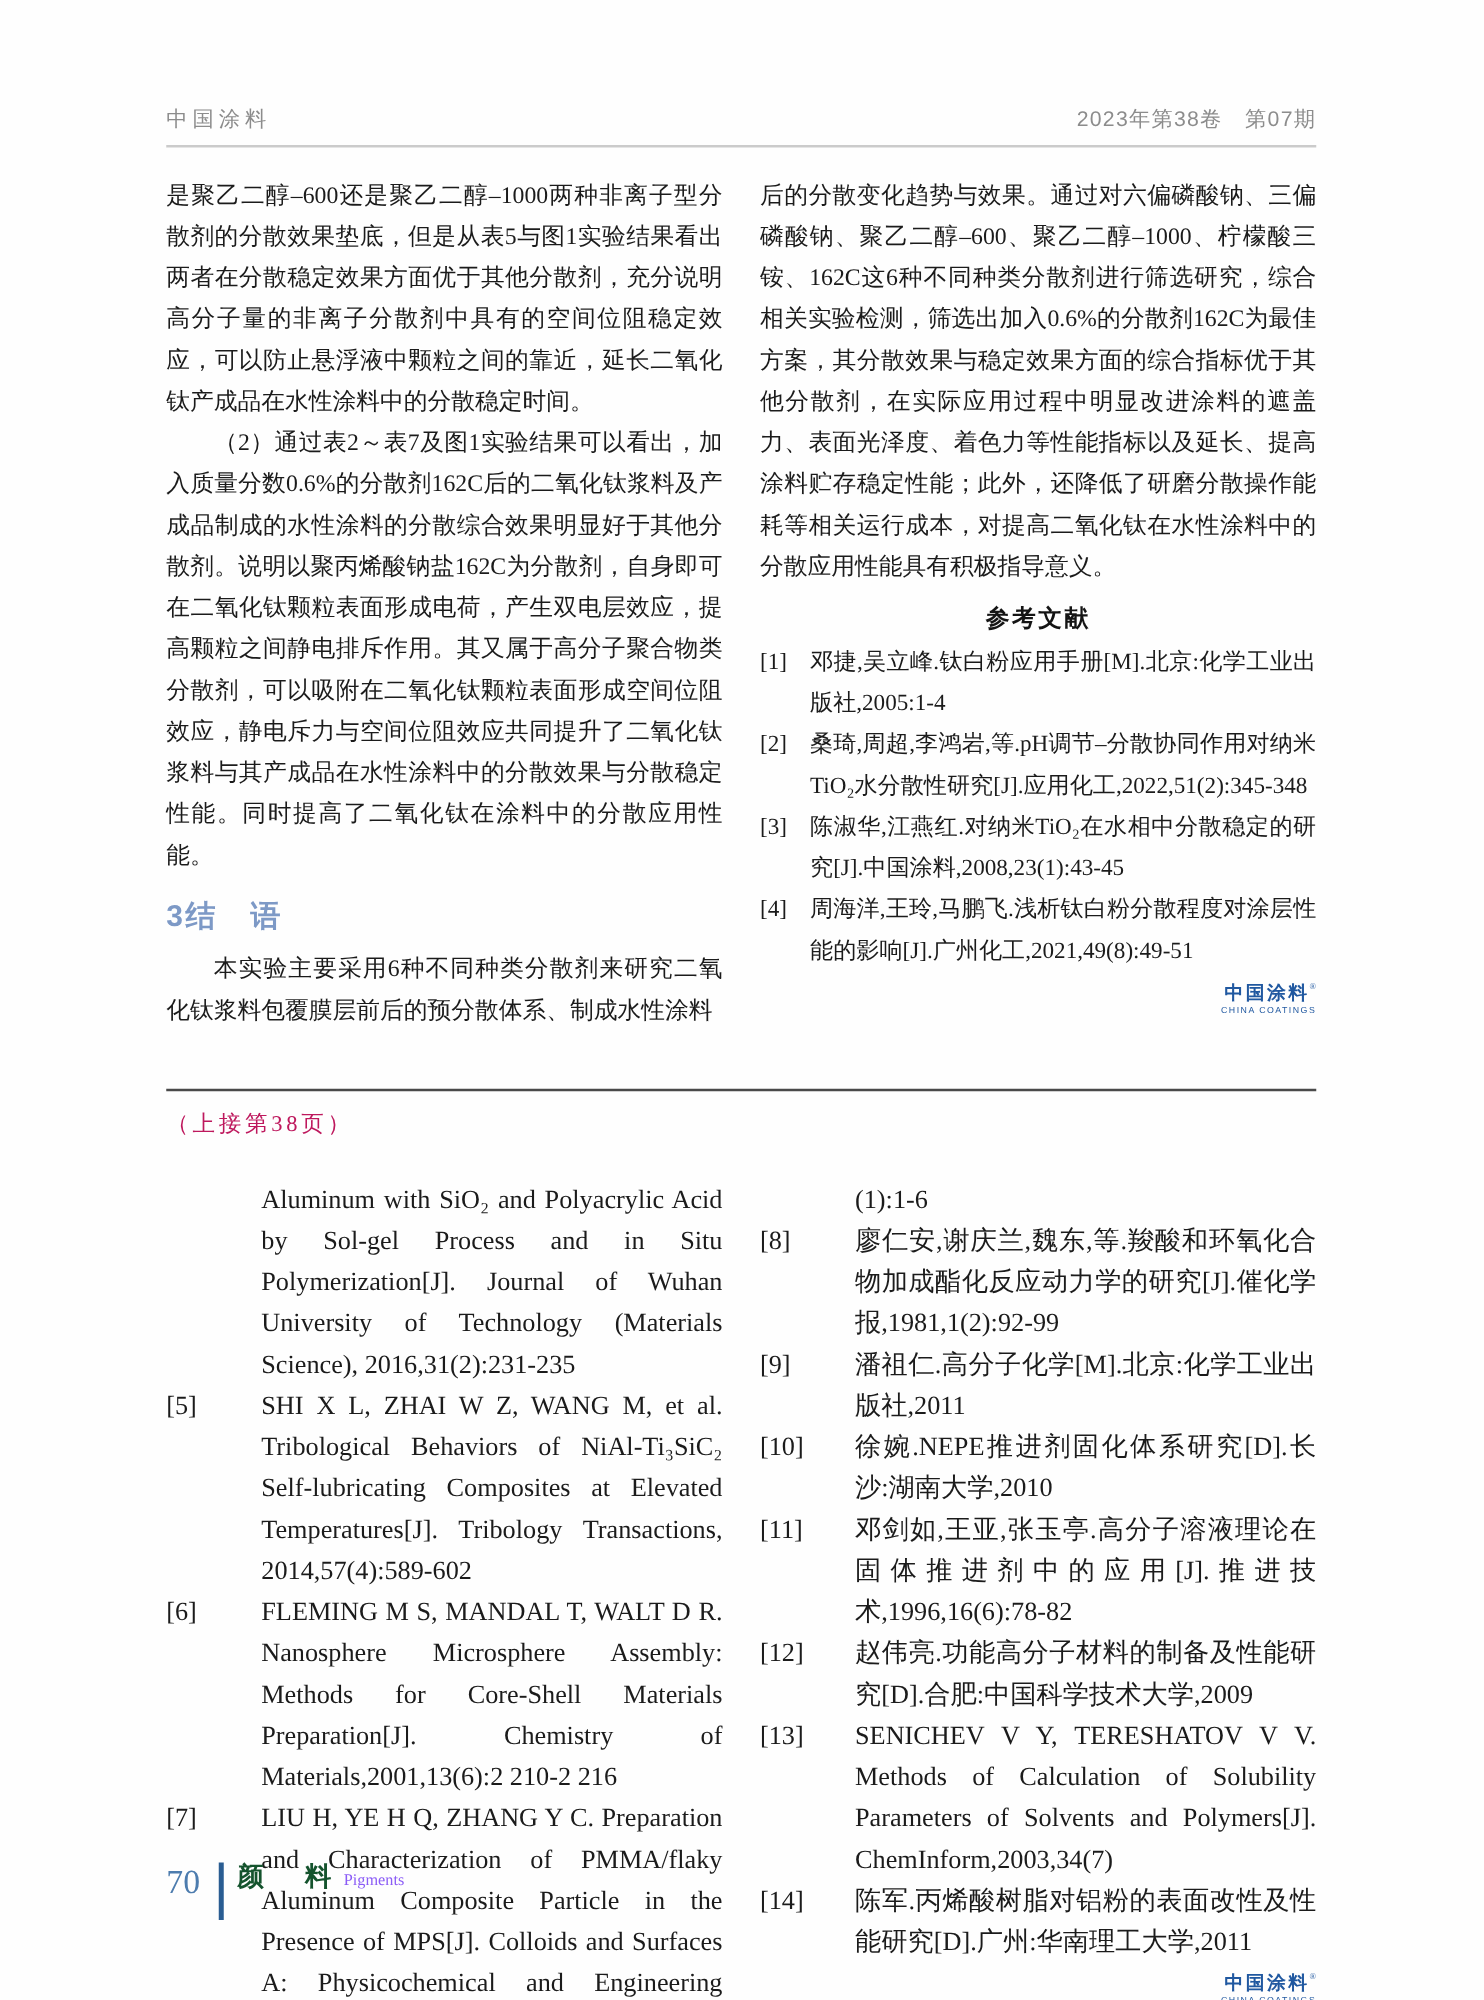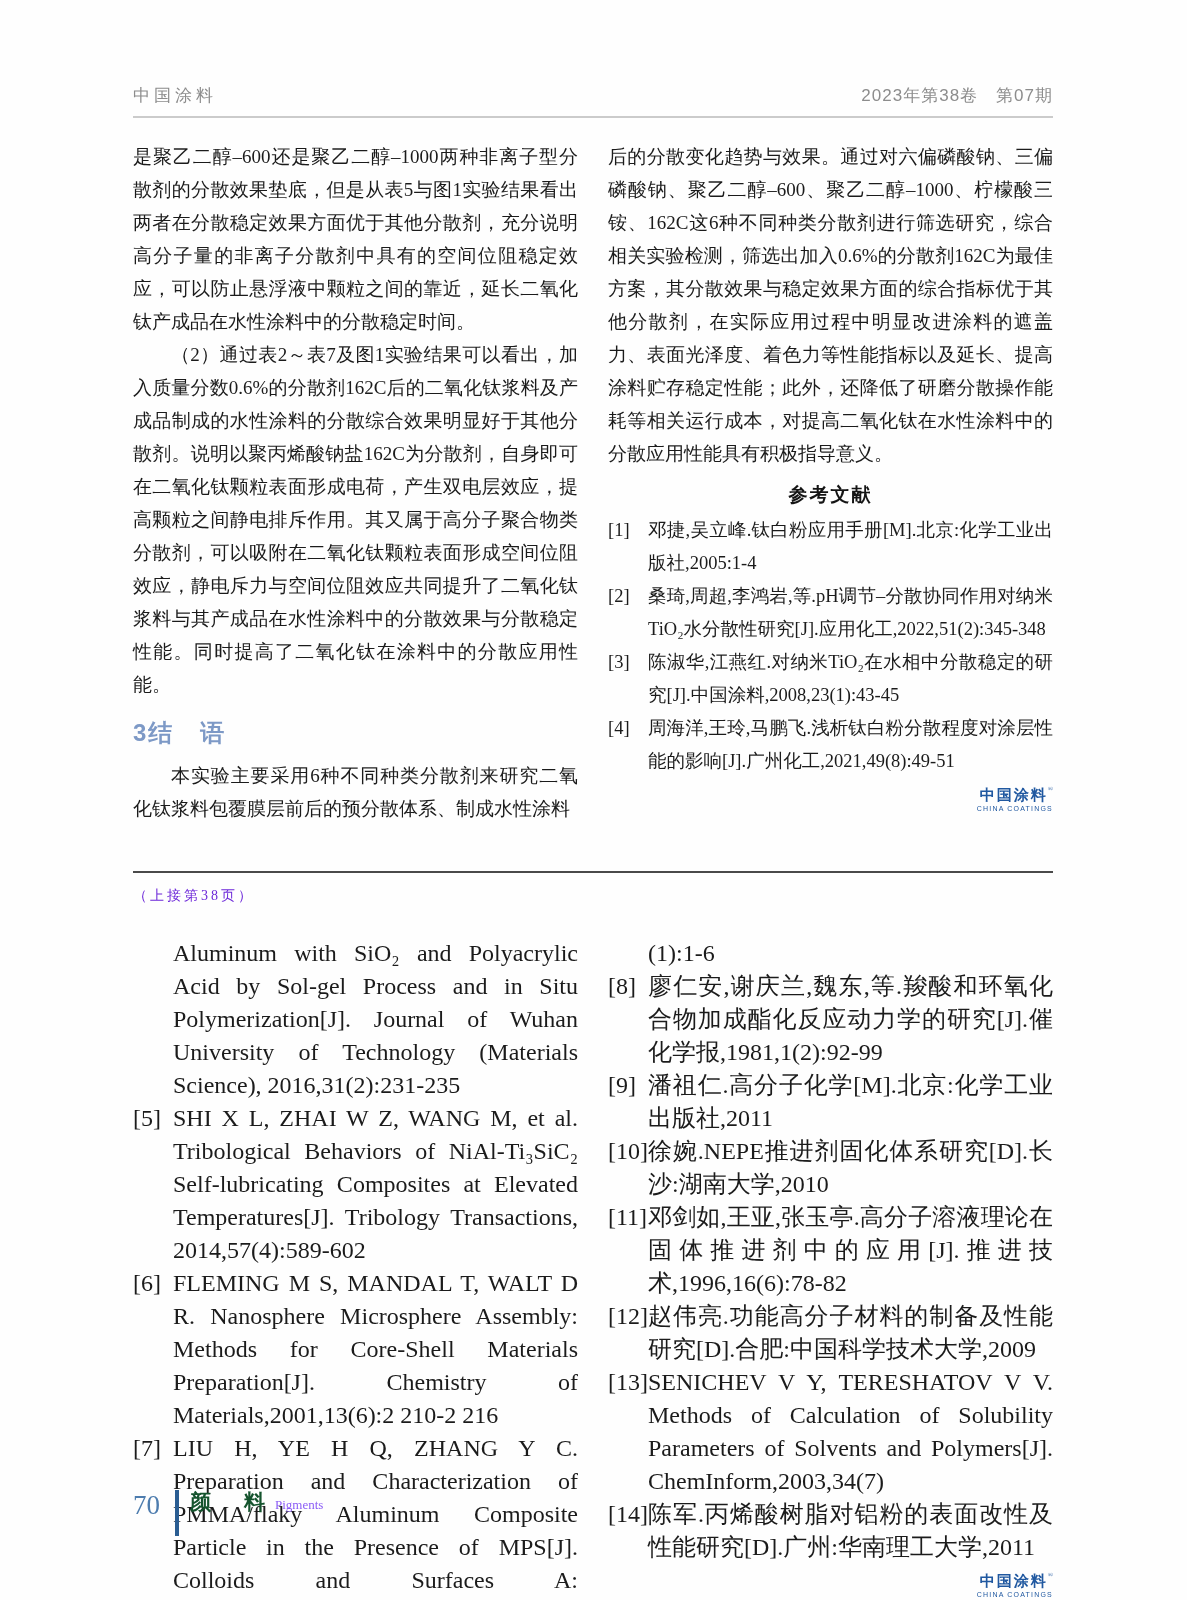--- a/index.html
+++ b/index.html
@@ -43,23 +43,23 @@
     color:#2058a0;font-family:"Liberation Sans","DejaVu Sans",sans-serif;
     font-weight:bold;font-size:15px;letter-spacing:2px;
   }
   .logo-reg{color:#2058a0;font-size:7px;vertical-align:top;}
   .logo-en{
     display:block;color:#2058a0;font-family:"Liberation Sans","DejaVu Sans",sans-serif;
     font-size:7px;letter-spacing:1.2px;margin-top:1px;
   }
   
   .divider{border:none;border-top:2px solid #4a4a4a;margin:46px 0 0 0;}
-  .cont-note{margin-top:14px;font-size:14px;color:#6d28d9;letter-spacing:3px;}
+  .cont-note{margin-top:14px;font-size:18px;color:#be185d;letter-spacing:3px;}
   .cols2{margin-top:32px;}
-  .cols2 .ref{font-size:24px;}
+  .cols2 .ref{font-size:21px;gap:36px;}
   
   .pg-footer{position:absolute;left:133px;top:1490px;display:flex;align-items:flex-start;}
   .page-num{color:#4d7cae;font-size:27px;font-family:"Liberation Serif","DejaVu Serif",serif;}
   .footer-bar{width:4px;height:46px;background:#2a5d92;margin:0 11px 0 15px;}
   .footer-sec-cn{
     color:#14532d;font-family:"Liberation Sans","DejaVu Sans",sans-serif;
     font-weight:bold;font-size:21px;letter-spacing:6px;line-height:1.1;
   }
   .footer-sec-en{color:#8b5cf6;font-size:13px;line-height:1.1;margin-top:2px;}
 </style>

